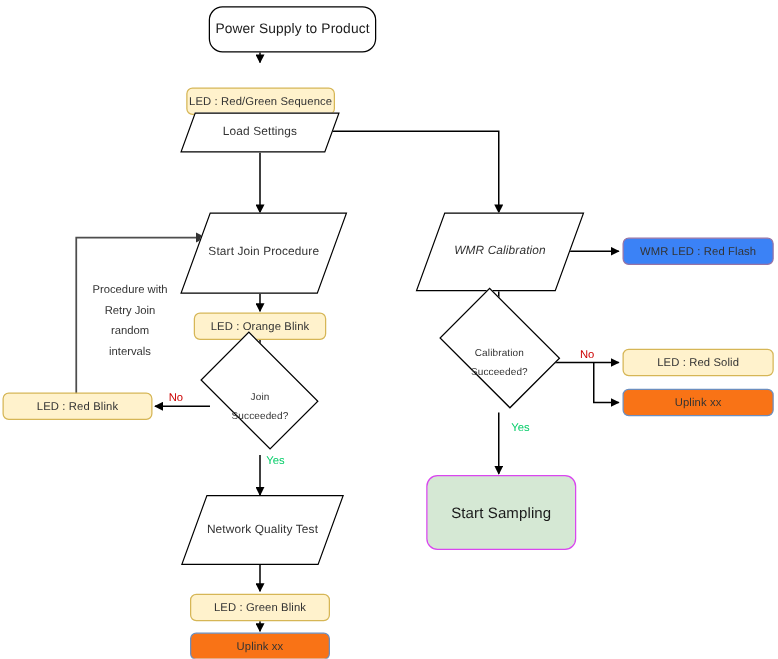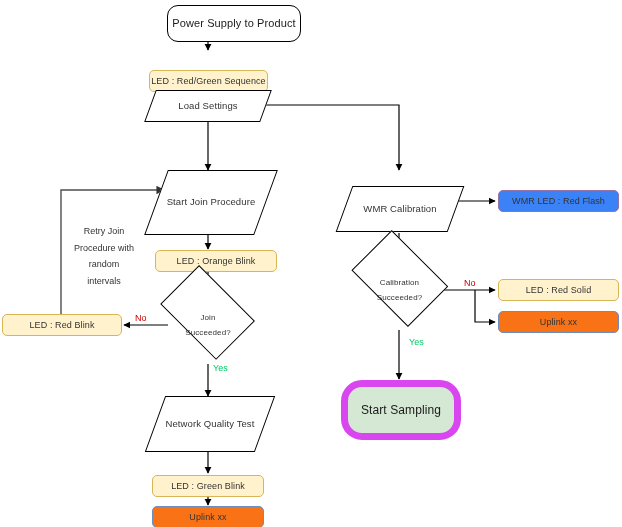--- a/index.html
+++ b/index.html
@@ -59,22 +59,22 @@
     border: 1px solid #6c8ebf;
     border-radius: 5px;
   }
   .n-purple {
     background: #3b82f6;
     border: 1px solid #9673a6;
     border-radius: 5px;
   }
   .n-green {
     background: #d5e8d4;
-    border: 7px solid #d946ef;
-    border-radius: 21px;
+    border: 1px solid #d946ef;
+    border-radius: 9px;
     font-size: 12px;
     color: #1a1a1a;
   }
 
   
   .n-para {
     background: transparent;
     border: none;
   }
   .n-para .para-shape {
@@ -197,21 +197,21 @@
   <div class="node n-para" style="left:156px; top:170px; width:110px; height:65px;">
     <div class="para-shape"></div>
     <span class="para-label">Start Join Procedure</span>
   </div>
 
   <div class="node n-para" style="left:150px; top:90px; width:116px; height:32px;">
     <div class="para-shape"></div>
     <span class="para-label">Load Settings</span>
   </div>
 
-  <div class="node n-yellow" style="left:155px; top:250px; width:122px; height:22px;">
+  <div class="node n-yellow" style="left:155px; top:250px; width:106px; height:22px;">
     <span>LED : Orange Blink</span>
   </div>
 
   <div class="node n-diamond" style="left:152px; top:286px; width:112px; height:78px;">
     <div class="dia-shape"></div>
     <div class="dia-label">
       <div>Join</div>
       <div>Succeeded?</div>
     </div>
   </div>
@@ -226,21 +226,21 @@
   </div>
 
   <div class="node n-yellow" style="left:152px; top:475px; width:112px; height:22px;">
     <span>LED : Green Blink</span>
   </div>
 
   <div class="node n-blue" style="left:152px; top:506px; width:112px; height:22px;">
     <span>Uplink xx</span>
   </div>
 
-  <div class="node n-para" style="left:344px; top:186px; width:112px; height:46px;">
+  <div class="node n-para" style="left:344px; top:170px; width:112px; height:63px;font-style:italic;">
     <div class="para-shape"></div>
     <span class="para-label">WMR Calibration</span>
   </div>
 
   <div class="node n-purple" style="left:498px; top:190px; width:121px; height:22px;">
     <span>WMR LED : Red Flash</span>
   </div>
 
   <div class="node n-diamond" style="left:343px; top:250px; width:113px; height:80px;">
     <div class="dia-shape"></div>
@@ -264,19 +264,19 @@
 
   <div class="edge-label lbl-no" style="left:135px; top:313px;">No</div>
 
   <div class="edge-label lbl-yes" style="left:213px; top:363px;">Yes</div>
 
   <div class="edge-label lbl-no" style="left:464px; top:278px;">No</div>
 
   <div class="edge-label lbl-yes" style="left:409px; top:337px;">Yes</div>
 
   <div class="edge-label lbl-note" style="left:62px; top:223px; width:84px;">
+    <div>Procedure with</div>
     <div>Retry Join</div>
-    <div>Procedure with</div>
     <div>random</div>
     <div>intervals</div>
   </div>
 
 </div>
 
 </body></html>

